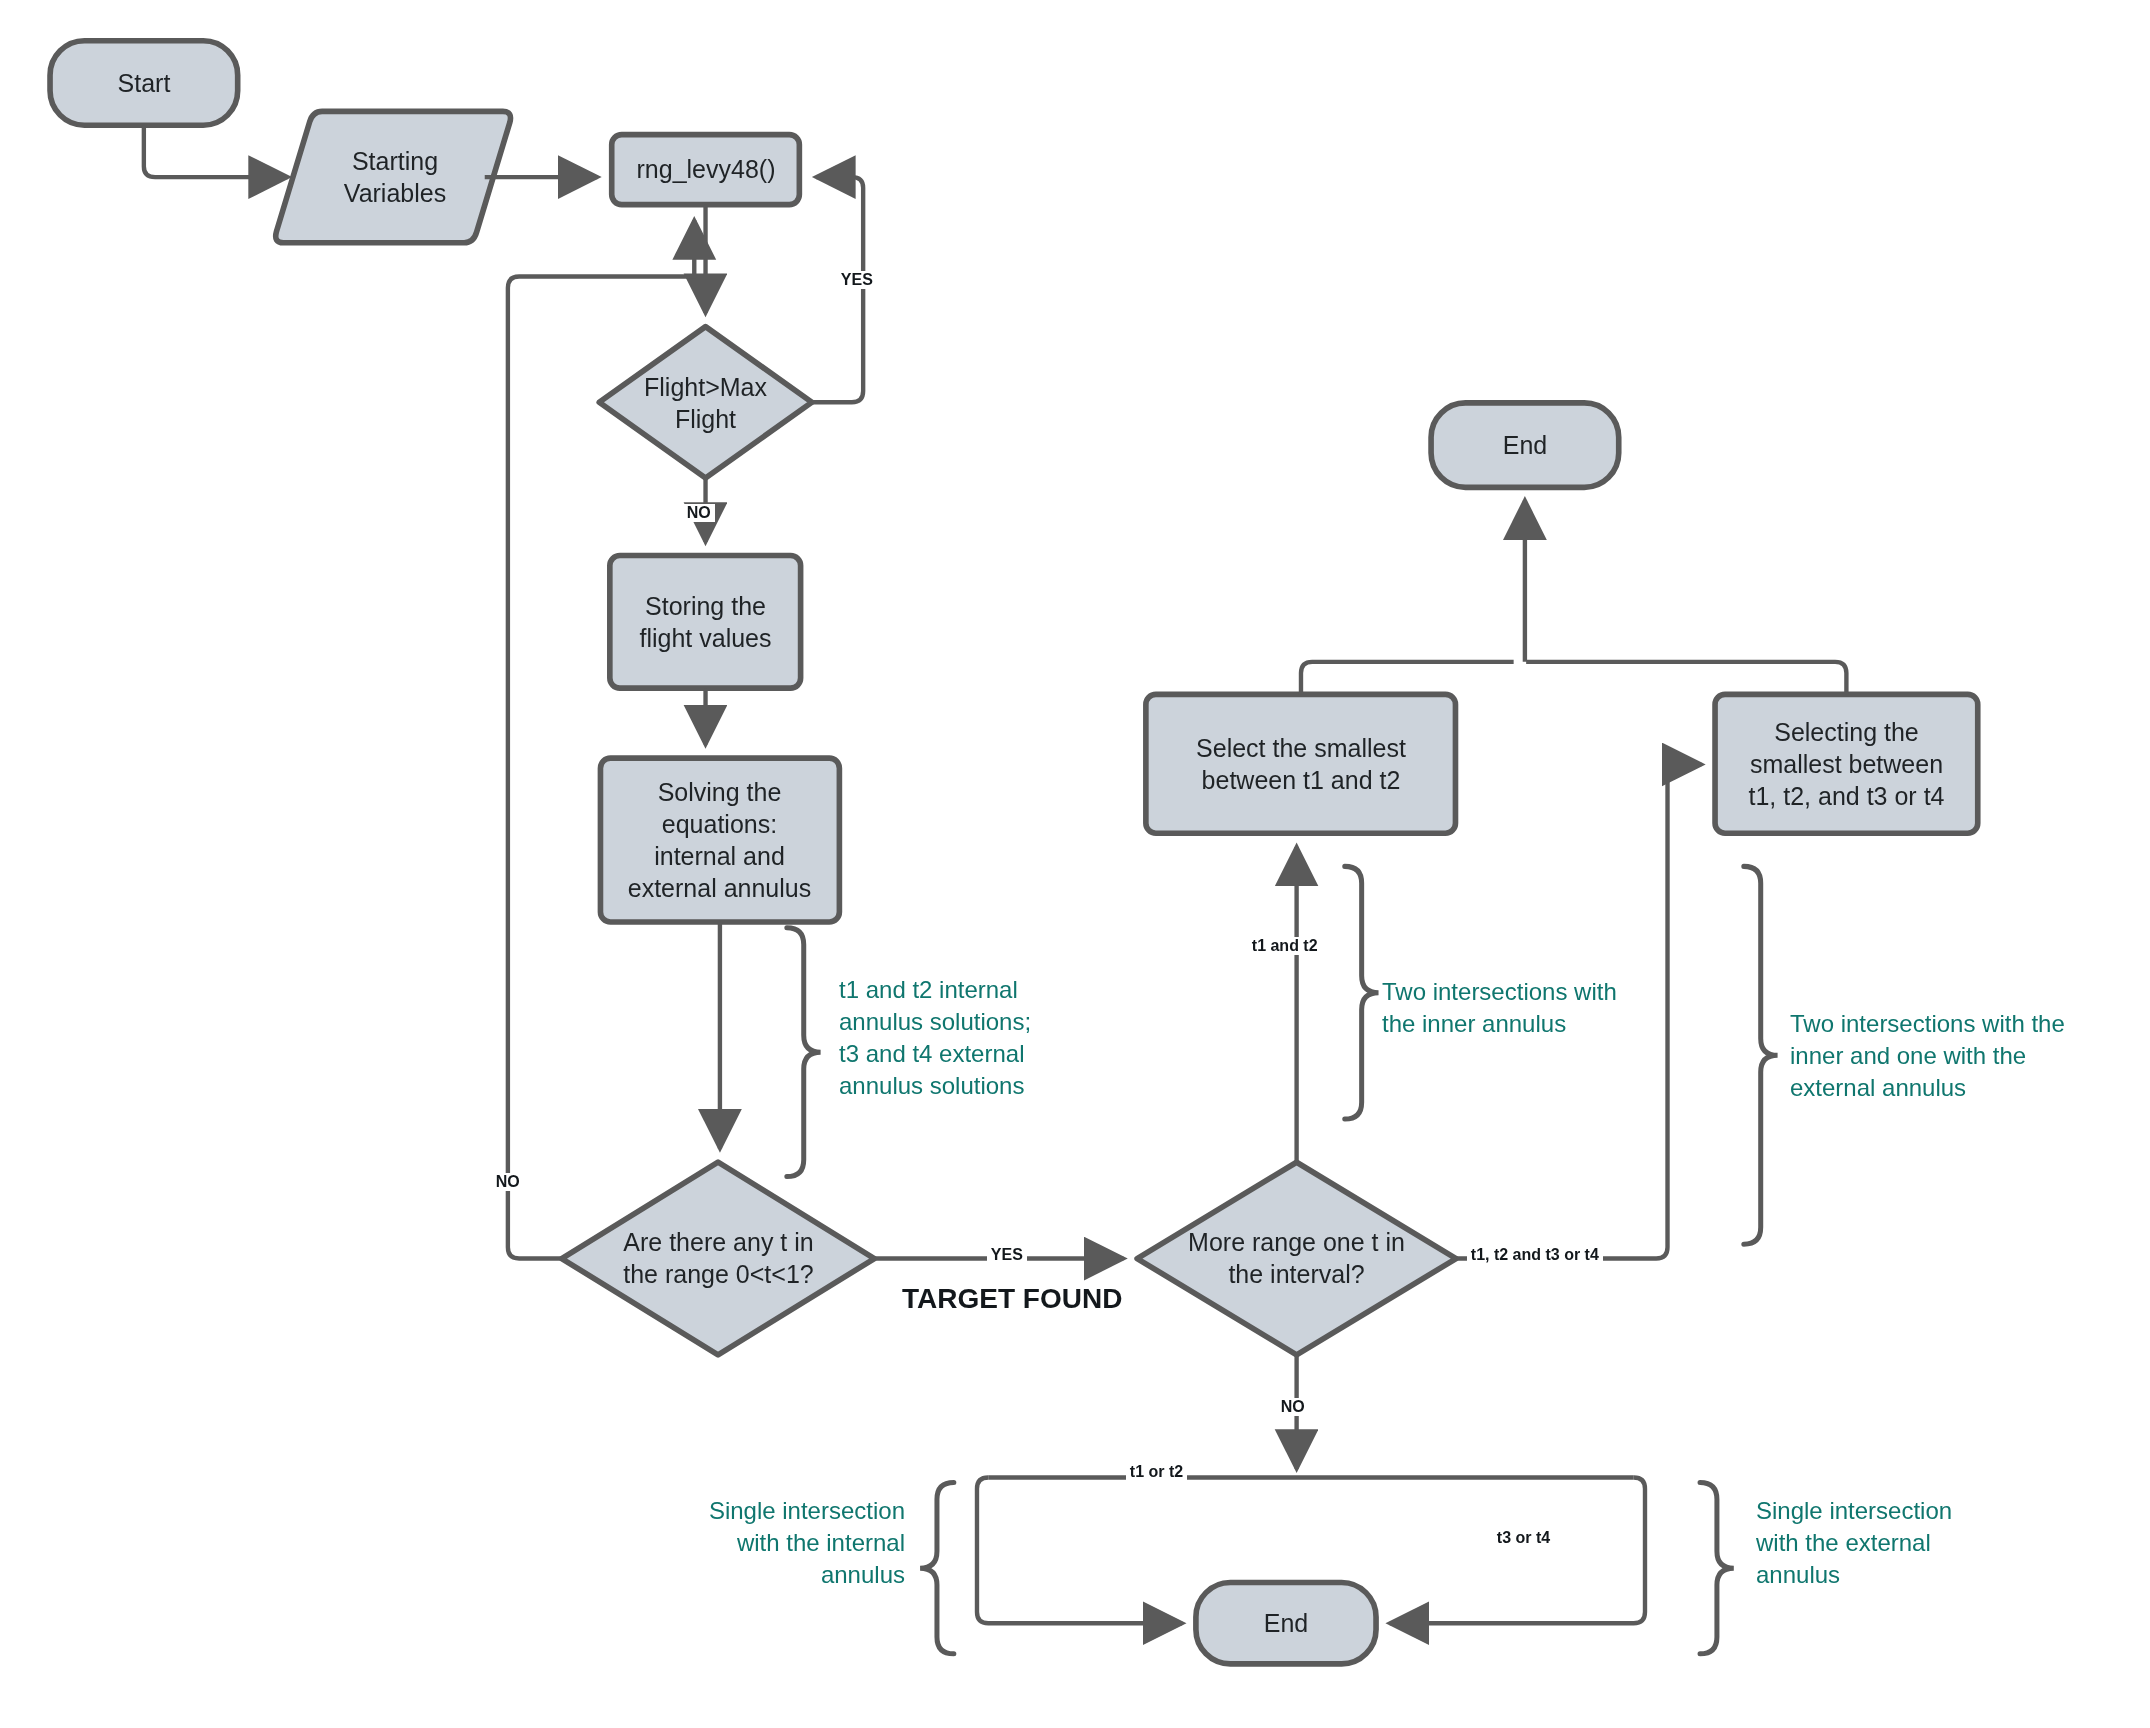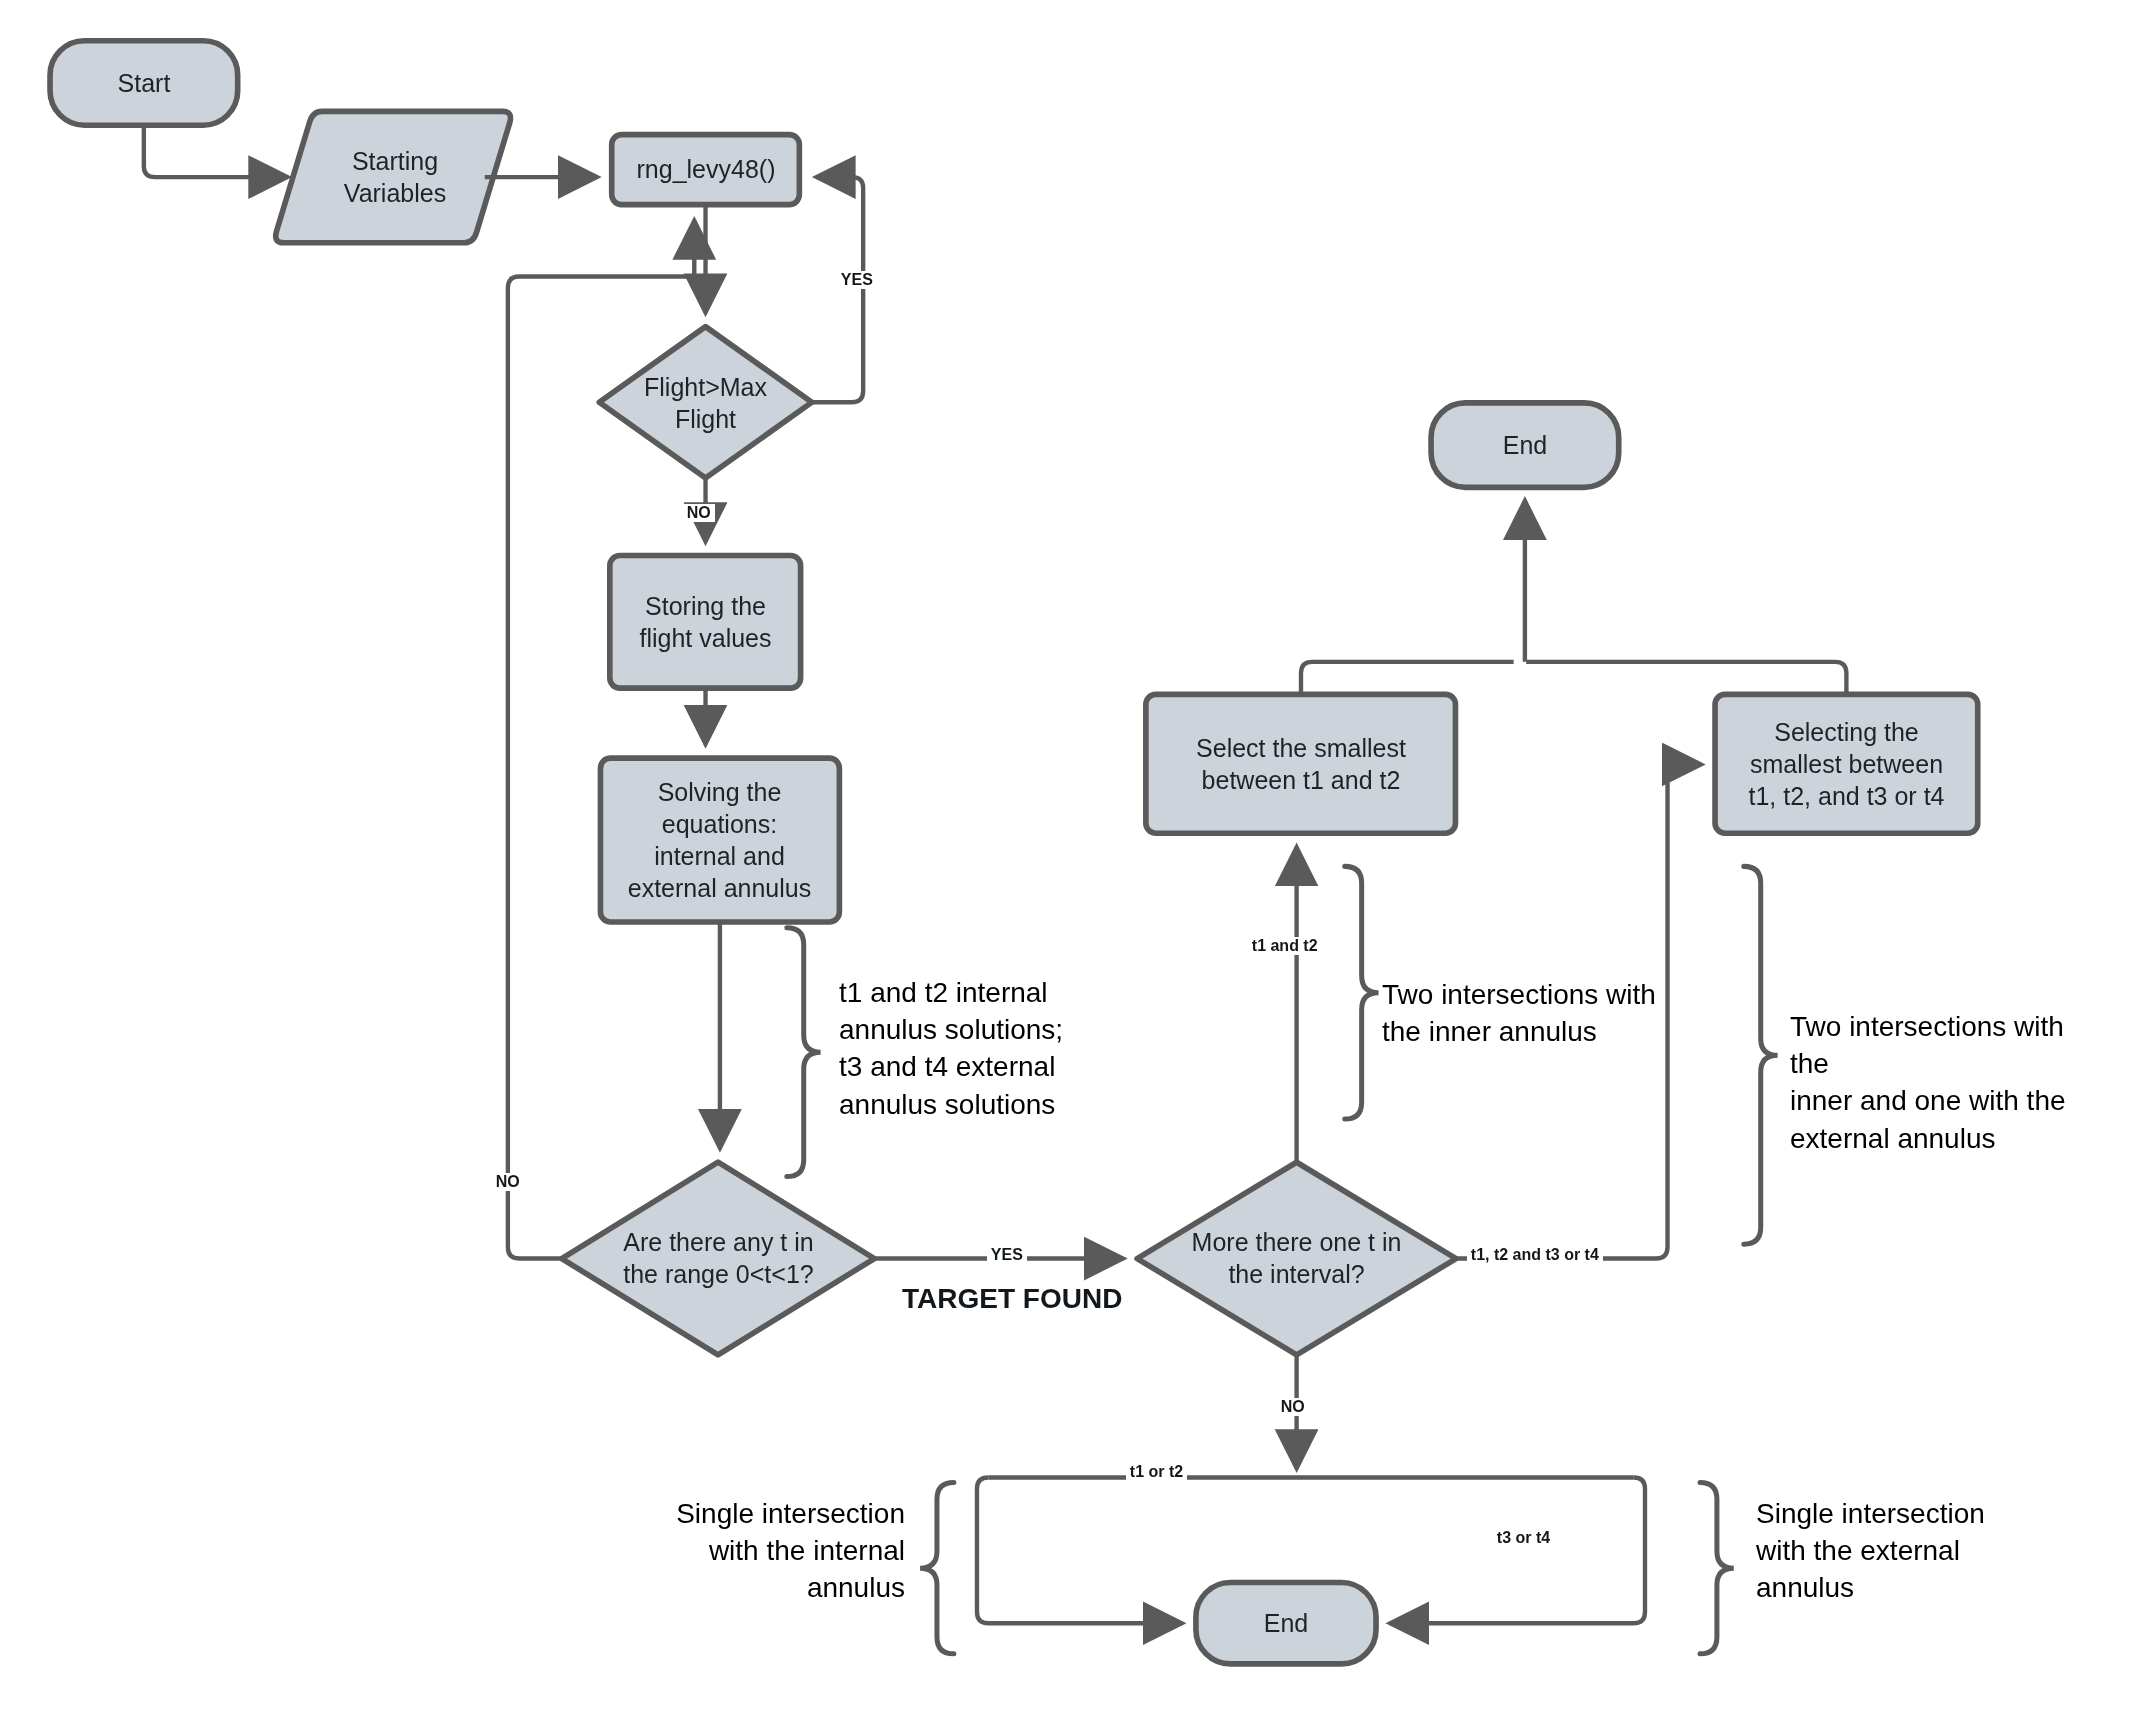--- a/index.html
+++ b/index.html
@@ -44,22 +44,22 @@
     font-size: 16px;
     font-weight: bold;
     font-family: "Liberation Sans", sans-serif;
     background: #ffffff;
     padding: 0 3.8px;
     white-space: nowrap;
     line-height: 1.1;
   }
   .annot {
     position: absolute;
-    color: #000000;
-    font-size: 28px;
+    color: #0f766e;
+    font-size: 24px;
     line-height: 1.33;
     font-family: "Liberation Sans", sans-serif;
     white-space: pre-line;
   }
   .annot.right-align { text-align: right; }
   .big-label {
     position: absolute;
     color: #13181c;
     font-size: 28px;
     font-weight: bold;
@@ -173,21 +173,21 @@
 flight values</div>
 
   <div class="node-text" style="left:600px; top:758px; width:239px; height:164px;">Solving the
 equations:
 internal and
 external annulus</div>
 
   <div class="node-text" style="left:587px; top:1217px; width:263px; height:81px;">Are there any t in
 the range 0&lt;t&lt;1?</div>
 
-  <div class="node-text" style="left:1162px; top:1217px; width:269px; height:81px;">More there one t in
+  <div class="node-text" style="left:1162px; top:1217px; width:269px; height:81px;">More range one t in
 the interval?</div>
 
   <div class="node-text" style="left:1146px; top:694px; width:310px; height:139px;">Select the smallest
 between t1 and t2</div>
 
   <div class="node-text" style="left:1715px; top:694px; width:263px; height:139px;">Selecting the
 smallest between
 t1, t2, and t3 or t4</div>
 
   <div class="node-text" style="left:1431px; top:403px; width:188px; height:84px;">End</div>

